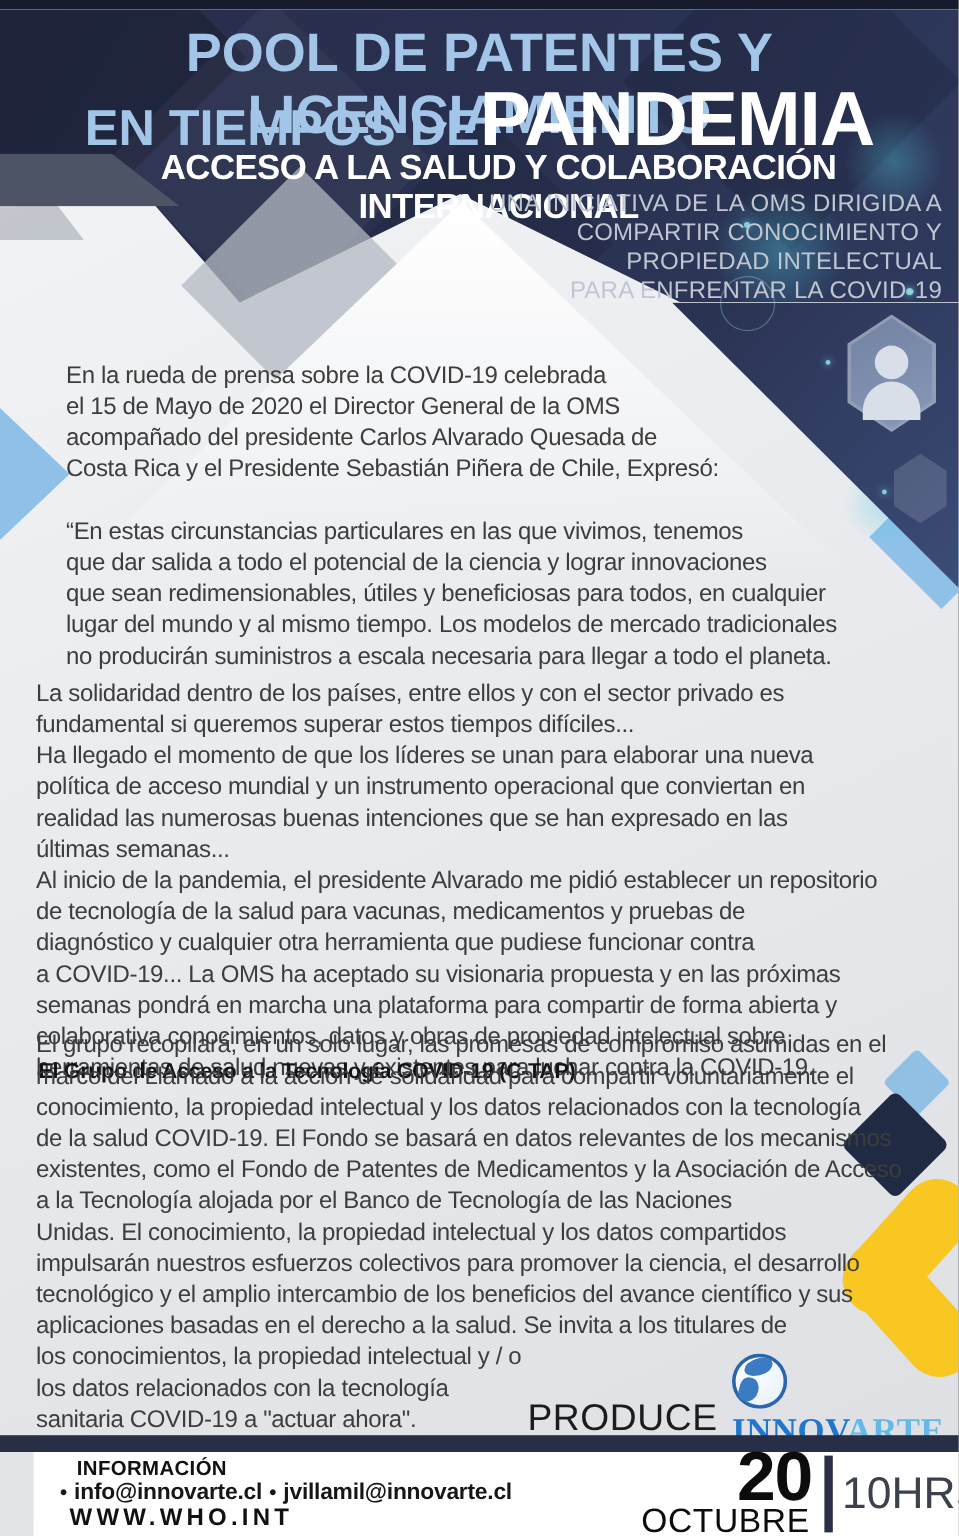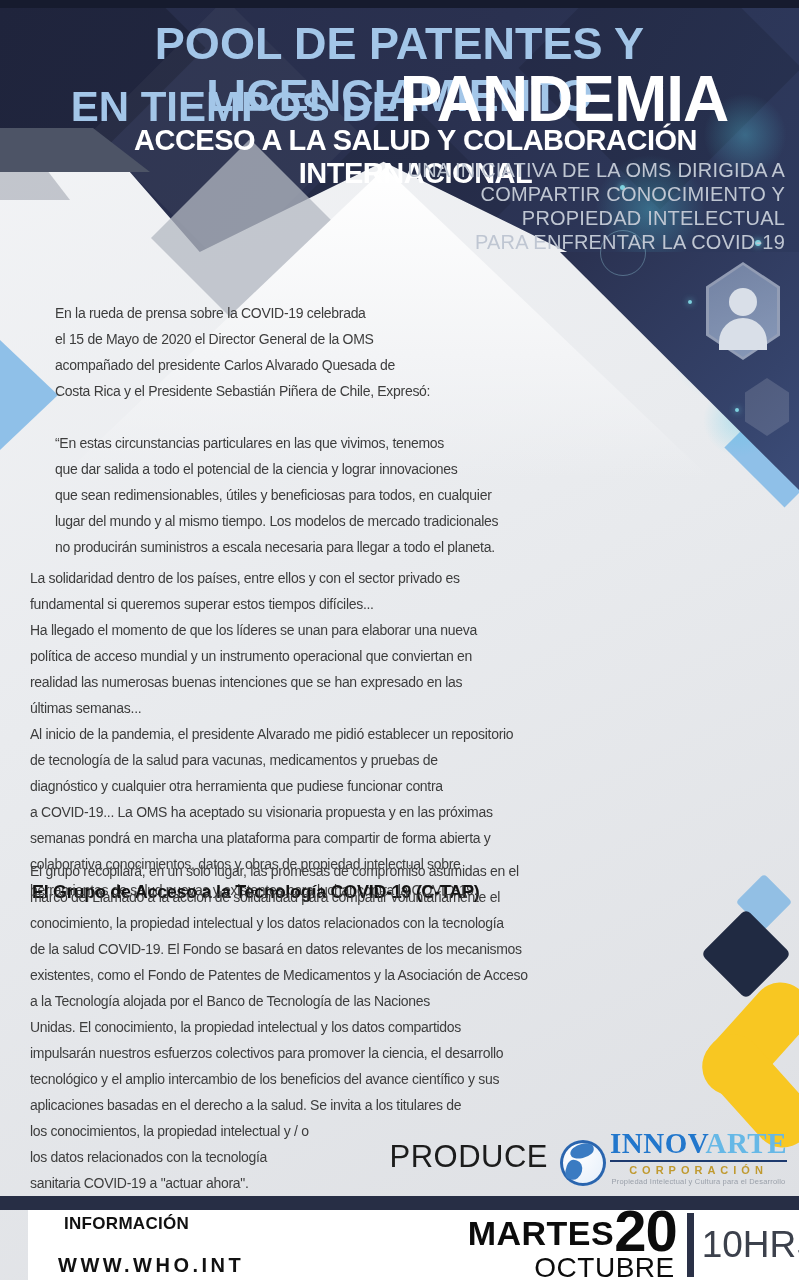--- a/index.html
+++ b/index.html
@@ -74,41 +74,41 @@
   .title2-prefix { font-size:42px; font-weight:bold; color:#a3c6e8; vertical-align:baseline; }
   .title2-emph { font-size:64px; font-weight:bold; color:#ffffff; letter-spacing:-1px; }
   .subtitle { position:absolute; top:124px; left:16px; width:100%; text-align:center; z-index:5;
     font-size:29px; font-weight:bold; color:#ffffff; letter-spacing:-0.5px; }
   .initiative { position:absolute; top:158px; right:14px; width:420px; text-align:right; z-index:5;
     font-size:20px; line-height:24px; color:#bfc6d2; letter-spacing:0.2px; }
 
   
   .blue-arrow-left { position:absolute; top:340px; left:0; width:58px; height:110px; background:#8fc0e8;
     clip-path: polygon(0 0, 100% 50%, 0 100%); z-index:5; }
-  .para { position:absolute; color:#3d3d3d; font-size:14px; line-height:26px; letter-spacing:-0.3px; z-index:5; }
+  .para { position:absolute; color:#3d3d3d; font-size:20px; line-height:26px; letter-spacing:-0.3px; z-index:5; }
   .p-intro { top:300px; left:55px; width:700px; }
   .p-quote { top:430px; left:55px; width:730px; }
   .p-solidarity { top:565px; left:30px; width:762px; }
   .ctap-heading { position:absolute; top:882px; left:32px; width:700px; z-index:5;
     font-size:18px; font-weight:bold; color:#141414; letter-spacing:-0.3px; }
   .p-ctap { top:858px; left:30px; width:762px; }
 
   
   .sm-blue-diamond { position:absolute; top:882px; left:744px; width:40px; height:40px; background:#92bfe4;
     transform:rotate(45deg); border-radius:4px; z-index:4; }
   .sm-navy-diamond { position:absolute; top:922px; left:714px; width:64px; height:64px; background:#202a42;
     transform:rotate(45deg); border-radius:6px; z-index:4; }
   .yellow-chev { position:absolute; z-index:4; width:132px; height:58px; border-radius:29px; background:#f8c722; }
   .yc1 { top:1010px; left:690px; transform:rotate(-48deg); }
   .yc2 { top:1062px; left:692px; transform:rotate(48deg); }
 
   
   .produce-row { position:absolute; top:1128px; right:12px; display:flex; align-items:center; gap:12px; z-index:6; }
   .produce-label { font-size:31px; color:#1c1c1c; letter-spacing:0.5px;margin-left:27px; }
-  .logo { display:flex; align-items:flex-end; gap:4px; }
+  .logo { display:flex; align-items:flex-start; gap:4px;flex-direction:column; }
   .globe { position:relative; width:46px; height:46px; border-radius:50%;
     background: radial-gradient(circle at 35% 30%, #ffffff 0%, #eaf2fb 70%);
     box-shadow: inset 0 0 0 3px #2a65ae; overflow:hidden; }
   .globe:before { content:""; position:absolute; top:4px; left:10px; width:24px; height:14px;
     background:#3a7bc2; border-radius:60% 40% 55% 45%; transform:rotate(-12deg); }
   .globe:after { content:""; position:absolute; top:20px; left:6px; width:16px; height:20px;
     background:#3a7bc2; border-radius:45% 55% 60% 40%; transform:rotate(15deg); }
   .logo-text { display:flex; flex-direction:column; align-items:center; }
   .logo-name { font-family:"Liberation Serif", serif; font-size:29px; font-weight:bold; line-height:30px; letter-spacing:0.5px; }
   .logo-name .prim { color:#2277cc; }
@@ -228,25 +228,27 @@
         <span class="logo-name"><span class="prim">INNOV</span><span class="sec">ARTE</span></span>
         <span class="logo-sub">CORPORACIÓN</span>
         <span class="logo-tag">Propiedad Intelectual y Cultura para el Desarrollo</span>
       </span>
     </span>
   </div>
 
   <div class="navy-bar"></div>
   <div class="footer">
     <div class="info-heading">INFORMACIÓN</div>
+    <div class="info-line">
+      <span class="bullet">•</span><span>info@innovarte.cl</span><span class="bullet">•</span><span>jvillamil@innovarte.cl</span>
+    </div>
     <div class="website">WWW.WHO.INT</div>
     <div class="event">
       <div class="event-datecol">
         <div class="event-dayrow">
-          <span class="event-day">MARTES</span>
             <span class="event-date">20</span>
         </div>
         <span class="event-month">OCTUBRE</span>
       </div>
       <div class="event-div"></div>
       <span class="event-time">10HRS</span>
     </div>
   </div>
 
 </div>

